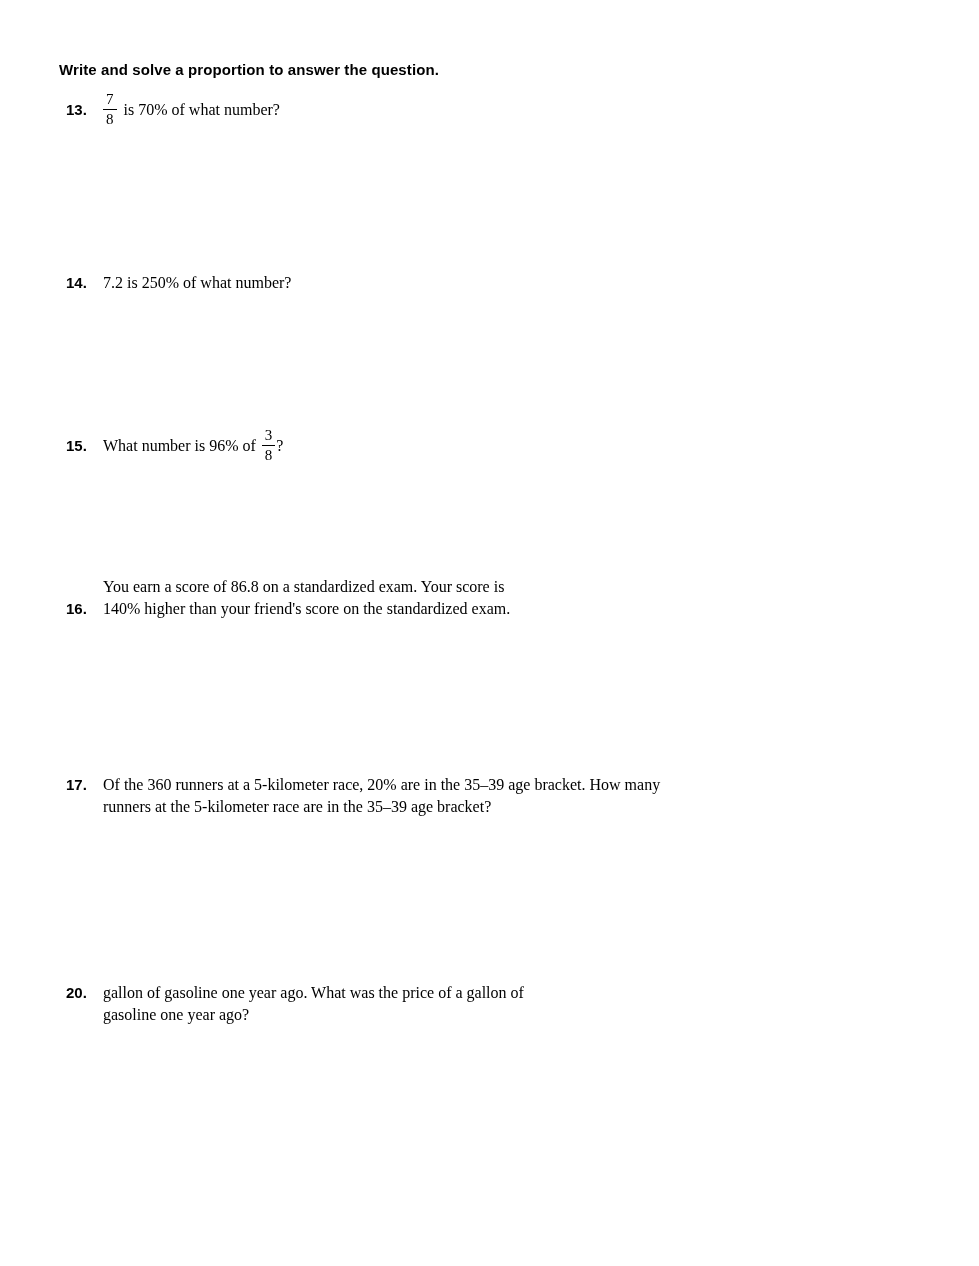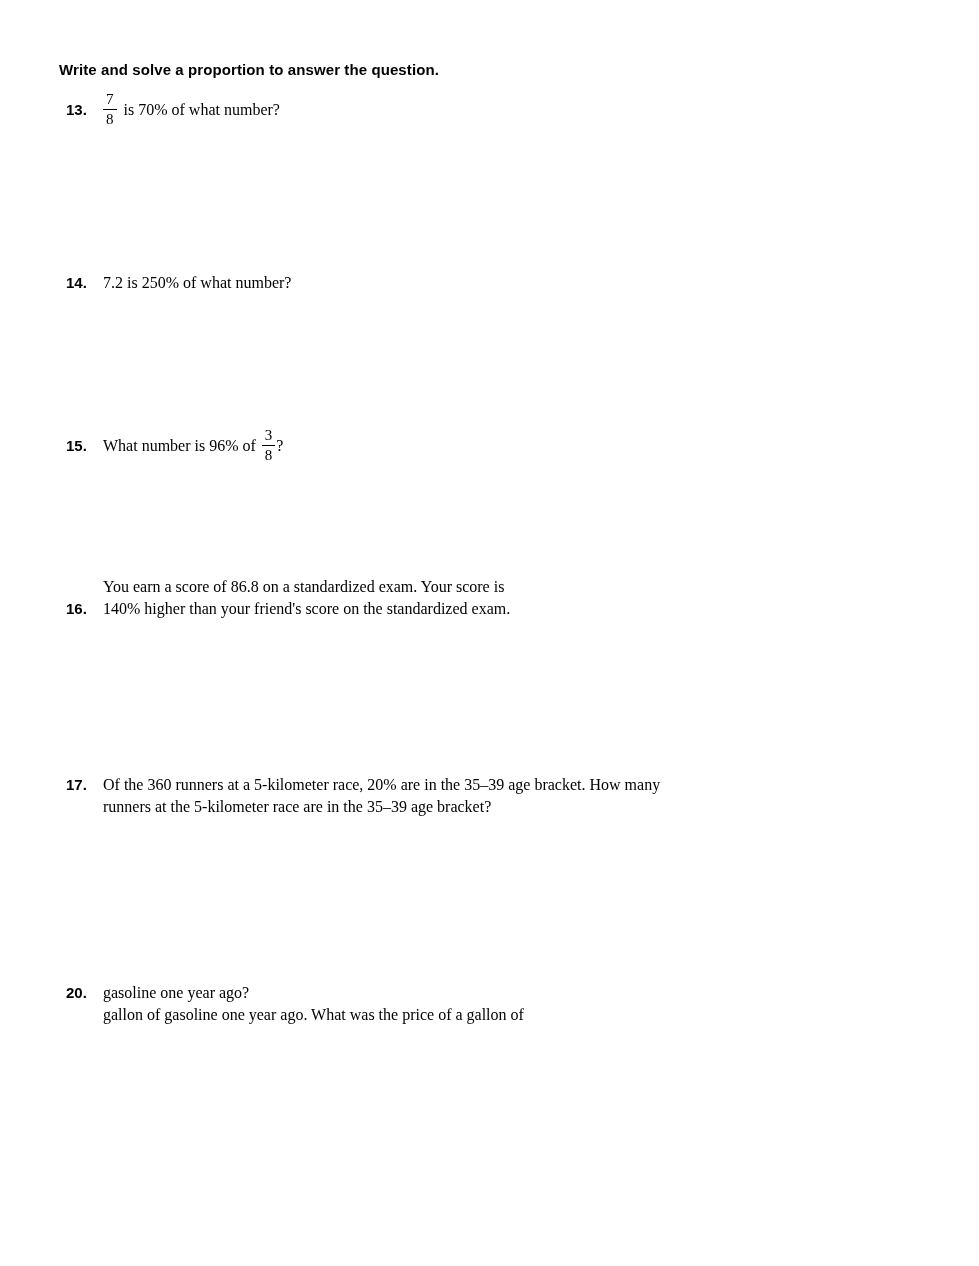--- a/index.html
+++ b/index.html
@@ -117,16 +117,16 @@
   <span class="pnum">17.</span>
   <div class="plines">
     <div>Of the 360 runners at a 5-kilometer race, 20% are in the 35–39 age bracket. How many</div>
     <div>runners at the 5-kilometer race are in the 35–39 age bracket?</div>
   </div>
 </div>
 
 <div class="problem" style="top:982px;">
   <span class="pnum">20.</span>
   <div class="plines">
+    <div>gallon of gasoline one year ago. What was the price of a gallon of</div>
     <div>gasoline one year ago?</div>
-    <div>gallon of gasoline one year ago. What was the price of a gallon of</div>
   </div>
 </div>
 
 </body></html>

